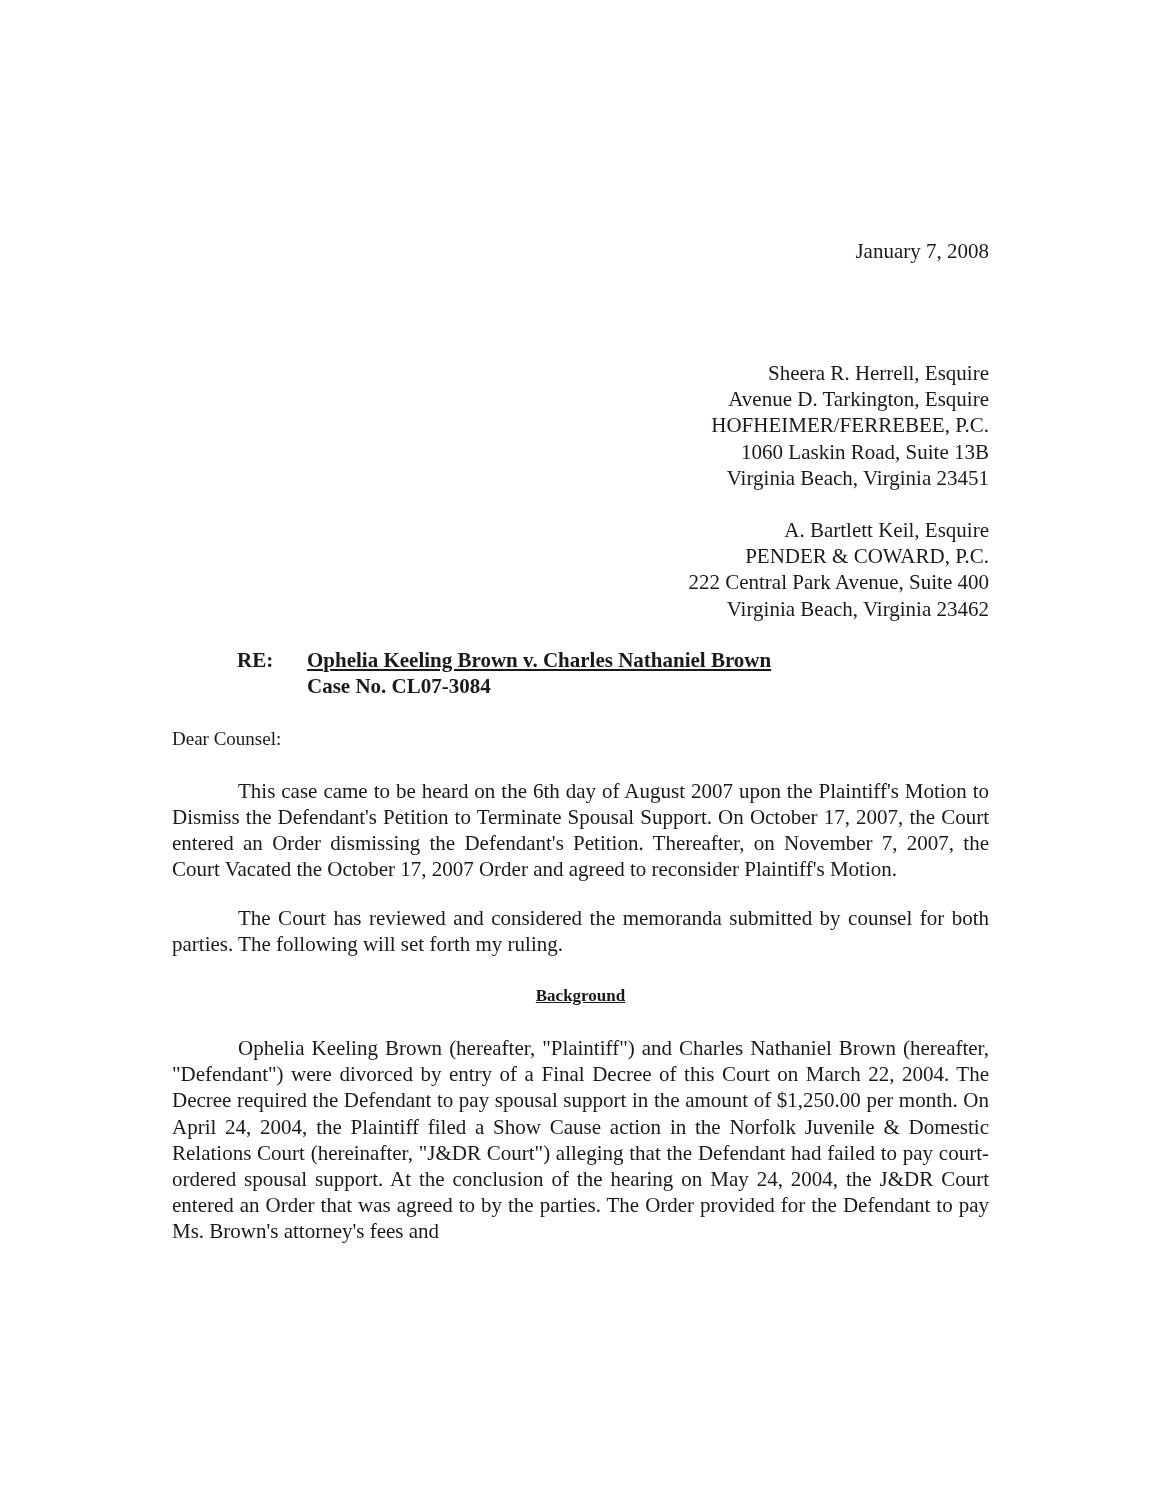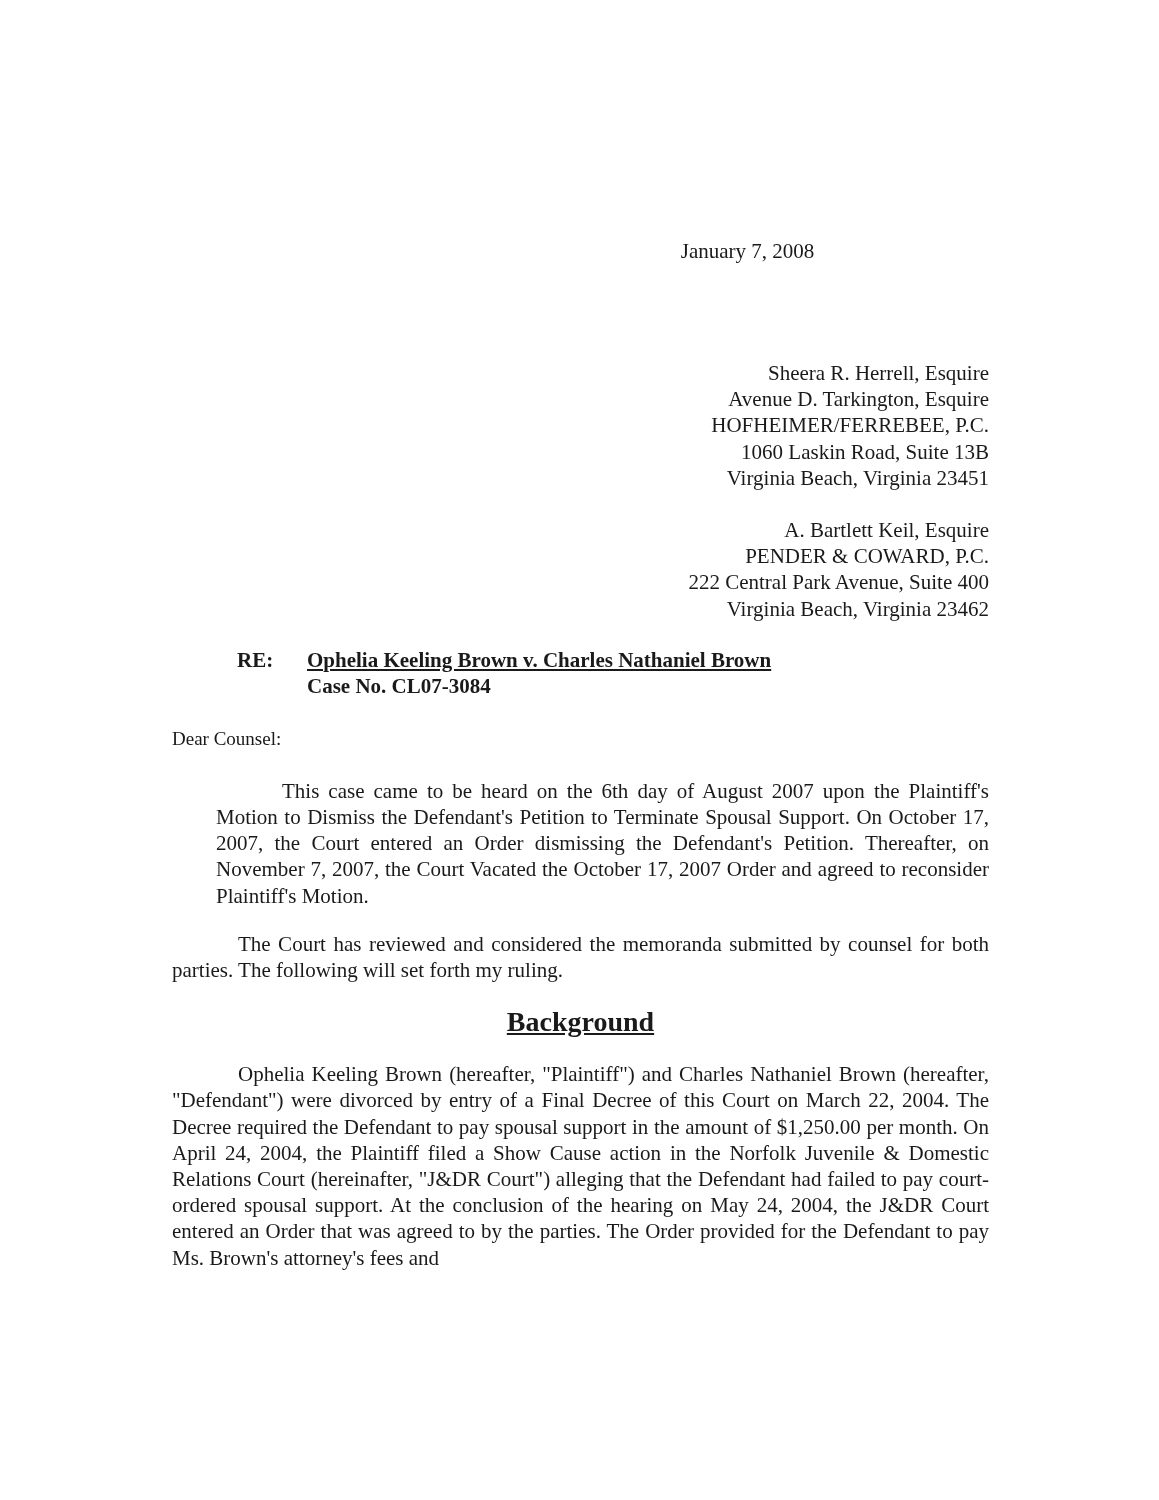--- a/index.html
+++ b/index.html
@@ -19,21 +19,21 @@
   }
   .content {
     position: absolute;
     left: 172px;
     top: 0;
     width: 817px;
   }
 
   .date-line {
     margin-top: 238px;
-    text-align: center;
+    text-align: right;
     padding-left: 334px;
     font-size: 21px;
     line-height: 26px;
   }
 
   .addr-block {
     font-size: 21px;
     line-height: 26.2px;
   }
   .addr-block.first { margin-top: 96px; }
@@ -70,28 +70,28 @@
 
   p.body-par {
     margin: 0;
     font-size: 21px;
     line-height: 26.2px;
     text-align: justify;
     text-indent: 66px;
     -webkit-hyphens: none;
     hyphens: none;
   }
-  p.body-par.gap-1 { margin-top: 26px; margin-left: 44px; }
+  p.body-par.gap-1 { margin-top: 26px; }
   p.body-par.gap-2 { margin-top: 22px; }
   p.body-par.gap-3 { margin-top: 26px; }
 
   .section-heading {
     margin-top: 26px;
     text-align: center;
-    font-size: 28px;
+    font-size: 17px;
     line-height: 26px;
     font-weight: bold;
   }
   .section-heading span {
     text-decoration: underline;
   }
 </style>
 </head>
 <body>
 

